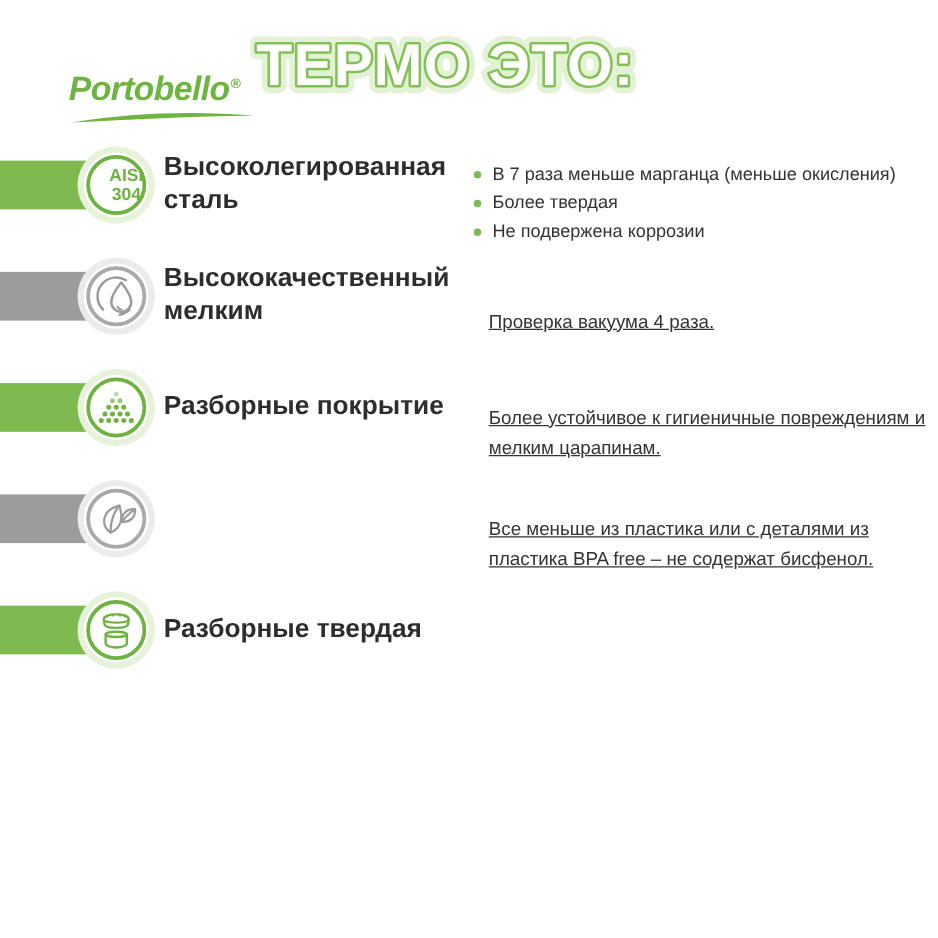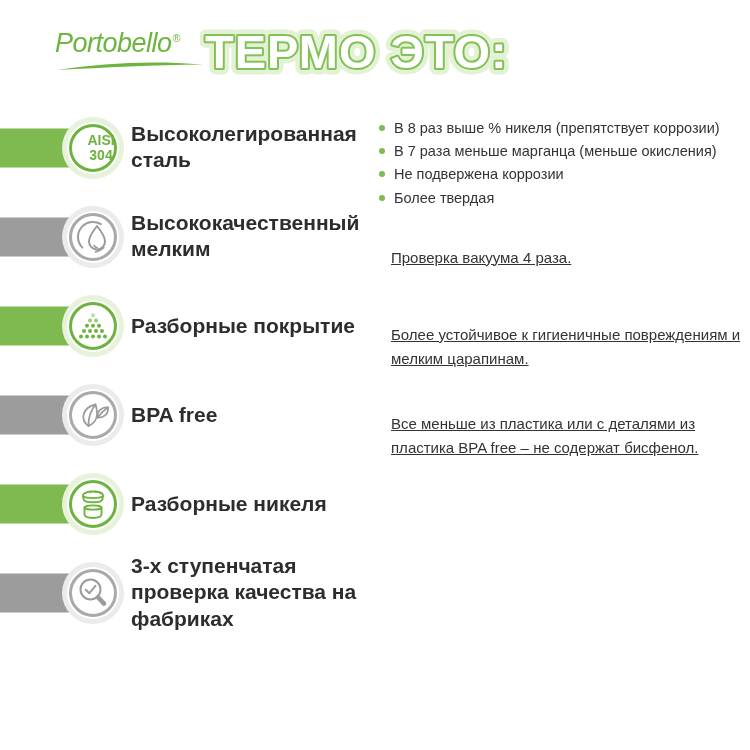--- a/index.html
+++ b/index.html
@@ -8,22 +8,22 @@
     --gray-icon:#9b9b9b; --ink:#2d2d2d; --body-ink:#333333;
     --logo-green:#6db53f; --title-outline:#82c155; --title-halo:#e3f1d5;
   }
   *{box-sizing:border-box;}
   html,body{margin:0;padding:0;background:#ffffff;}
   body{font-family:"Liberation Sans",sans-serif;}
   .page{position:relative;width:750px;height:750px;background:#fff;overflow:hidden;}
 
   
   .logo{position:absolute;left:55px;top:28px;width:160px;}
-  .logo-text{display:block;font-style:italic;font-weight:normal;font-size:27px;
-    letter-spacing:-0.5px;color:var(--logo-green);white-space:nowrap;}
+  .logo-text{display:block;font-style:italic;font-weight:bold;font-size:27px;
+    letter-spacing:-0.5px;color:var(--logo-green);white-space:nowrap;margin-top:28px;}
   .logo-text sup{font-size:11px;font-style:normal;vertical-align:super;margin-left:1px;}
   .swoosh{display:block;margin-top:1px;}
   .title-svg{position:absolute;left:200px;top:20px;}
   .title-svg text{font-family:"Liberation Sans",sans-serif;font-weight:bold;
     font-size:47px;letter-spacing:1px;}
   .t-halo{fill:none;stroke:var(--title-halo);stroke-width:13;stroke-linejoin:round;}
   .t-main{fill:#ffffff;stroke:var(--title-outline);stroke-width:4;
     paint-order:stroke;stroke-linejoin:round;}
 
   
@@ -83,33 +83,29 @@
         <div class="badge green">
           <div class="badge-text">
             <span>AISI</span>
             <span>304</span>
           </div>
         </div>
         <h3 class="f-title">Высоколегированная сталь</h3>
         <ul class="desc bullets">
           <li>
             <span class="dot"></span>
-            <span class="b-text">В 8 раз выше % никеля (препятствует коррозии)</span>
-          </li>
-          <li>
-            <span class="dot"></span>
             <span class="b-text">В 7 раза меньше марганца (меньше окисления)</span>
           </li>
           <li>
             <span class="dot"></span>
-            <span class="b-text">Не подвержена коррозии</span>
+            <span class="b-text">Более твердая</span>
           </li>
           <li>
             <span class="dot"></span>
-            <span class="b-text">Более твердая</span>
+            <span class="b-text">Не подвержена коррозии</span>
           </li>
         </ul>
       </section>
       <section class="row">
         <div class="bar gray"></div>
         <div class="badge gray">
           <span class="icon">
             <svg width="40" height="40" viewBox="0 0 40 40">
               <circle cx="20" cy="20" r="15" fill="none" stroke="currentColor" stroke-width="2" stroke-linecap="round" stroke-dasharray="9 14.4 43.2 27.5" transform="rotate(45 20 20)"></circle>
               <path d="M24 9 C24 9 16 19 16 24.5 a8 8 0 0 0 16 0 C32 19 24 9 24 9 Z" fill="#ffffff" stroke="currentColor" stroke-width="2" stroke-linejoin="round"></path>
@@ -151,45 +147,31 @@
         <div class="badge gray">
           <span class="icon">
             <svg width="40" height="40" viewBox="0 0 40 40" fill="none" stroke="currentColor" stroke-width="1.8" stroke-linejoin="round" stroke-linecap="round">
               <path d="M15.5 31 C6.5 24.5 9.5 12.5 22.5 9.5 C26 20.5 23 28 15.5 31 Z"></path>
               <path d="M15.5 31 C15 23.5 18 14.5 22.5 9.5"></path>
               <path d="M24.5 22.5 C24 16 29 11.5 35 12.5 C35.5 19 31 23 24.5 22.5 Z"></path>
               <path d="M24.5 22.5 C27.5 18.5 31 15 35 12.5"></path>
             </svg>
           </span>
         </div>
-        <h3 class="f-title">BPA free</h3>
         <p class="desc text">Все меньше из пластика или с деталями из пластика BPA free – не содержат бисфенол.</p>
       </section>
       <section class="row">
         <div class="bar green"></div>
         <div class="badge green">
           <span class="icon">
             <svg width="40" height="40" viewBox="0 0 40 40" fill="none" stroke="currentColor" stroke-width="1.9" stroke-linejoin="round" stroke-linecap="round">
               <path d="M10 11.5 C10 9 14.5 7.5 20 7.5 C25.5 7.5 30 9 30 11.5 L29.5 15 C29.5 17.2 25.3 18.3 20 18.3 C14.7 18.3 10.5 17.2 10.5 15 Z"></path>
               <path d="M10.3 12.5 C13.5 14.6 26.5 14.6 29.7 12.5"></path>
               <path d="M12.5 9.5 L14 7.9 M17 8.6 L18 7.3 M22 7.3 L23 8.6 M26 7.9 L27.5 9.5" stroke-width="1.4"></path>
               <path d="M11.5 23.5 L11.5 30.3 C11.5 32.6 15.3 34 20 34 C24.7 34 28.5 32.6 28.5 30.3 L28.5 23.5"></path>
               <ellipse cx="20" cy="23.5" rx="8.5" ry="2.1"></ellipse>
             </svg>
           </span>
         </div>
-        <h3 class="f-title">Разборные никеля</h3>
-      </section>
-      <section class="row">
-        <div class="bar gray"></div>
-        <div class="badge gray">
-          <span class="icon">
-            <svg width="40" height="40" viewBox="0 0 40 40" fill="none" stroke="currentColor" stroke-linecap="round" stroke-linejoin="round">
-              <circle cx="17.5" cy="16.5" r="10" stroke-width="2"></circle>
-              <path d="M12.8 16.8 L16.3 20.2 L22.5 12.8" stroke-width="2"></path>
-              <path d="M25 24.2 L31 30.6" stroke-width="4.6"></path>
-            </svg>
-          </span>
-        </div>
-        <h3 class="f-title">3-х ступенчатая проверка качества на фабриках</h3>
+        <h3 class="f-title">Разборные твердая</h3>
       </section>
     </main>
 </div>
 
 </body></html>

